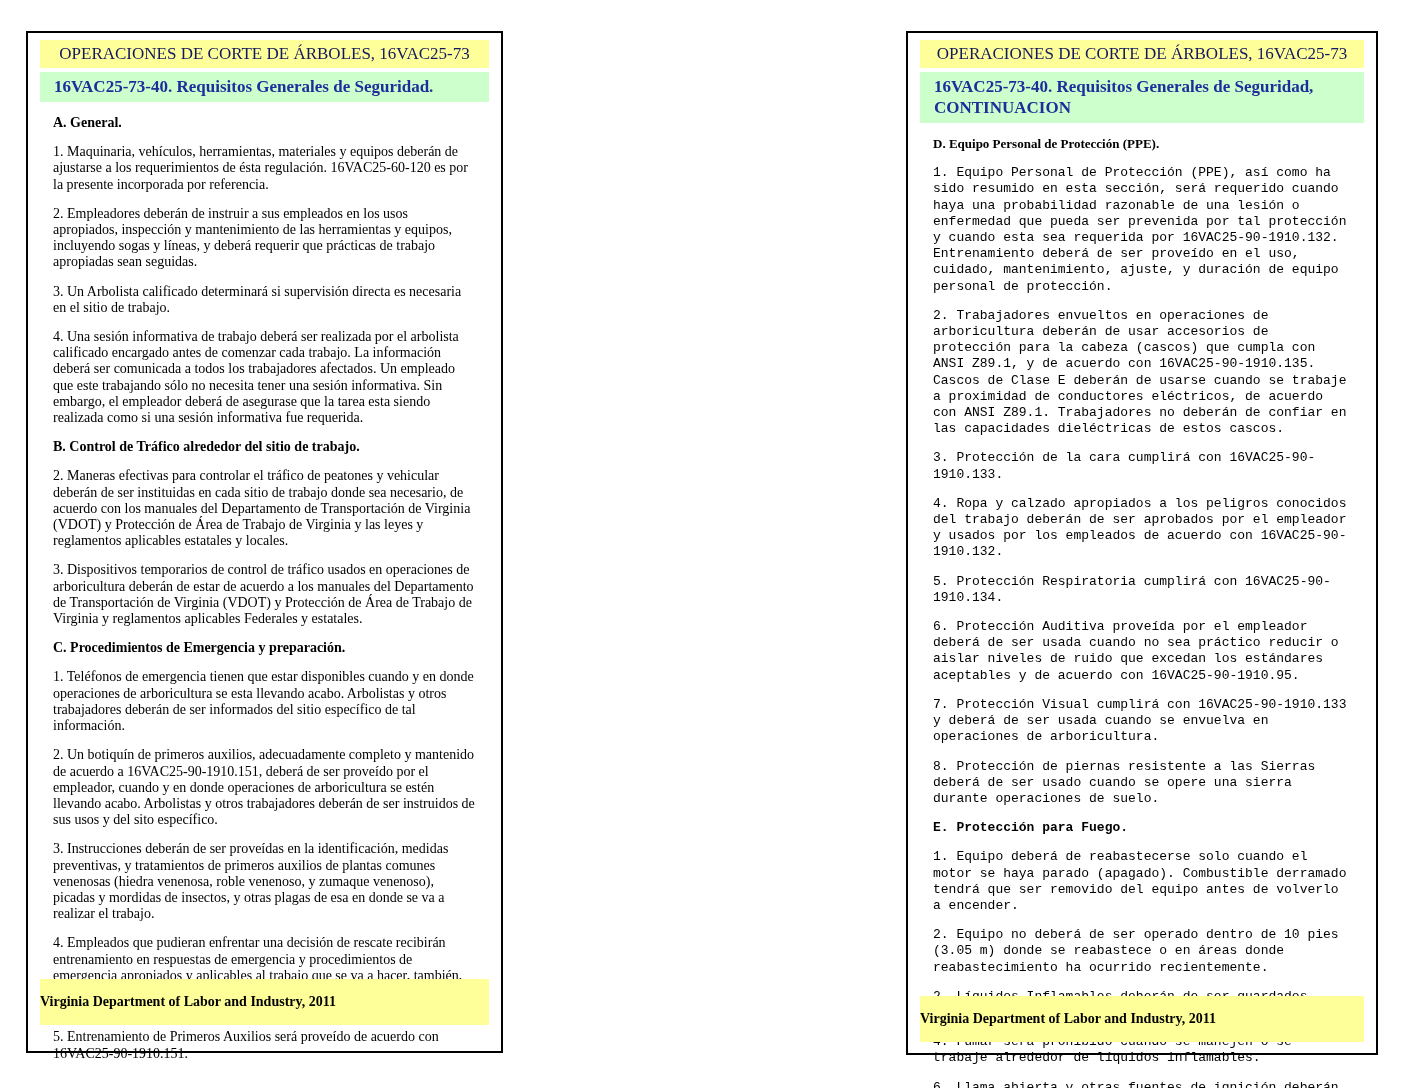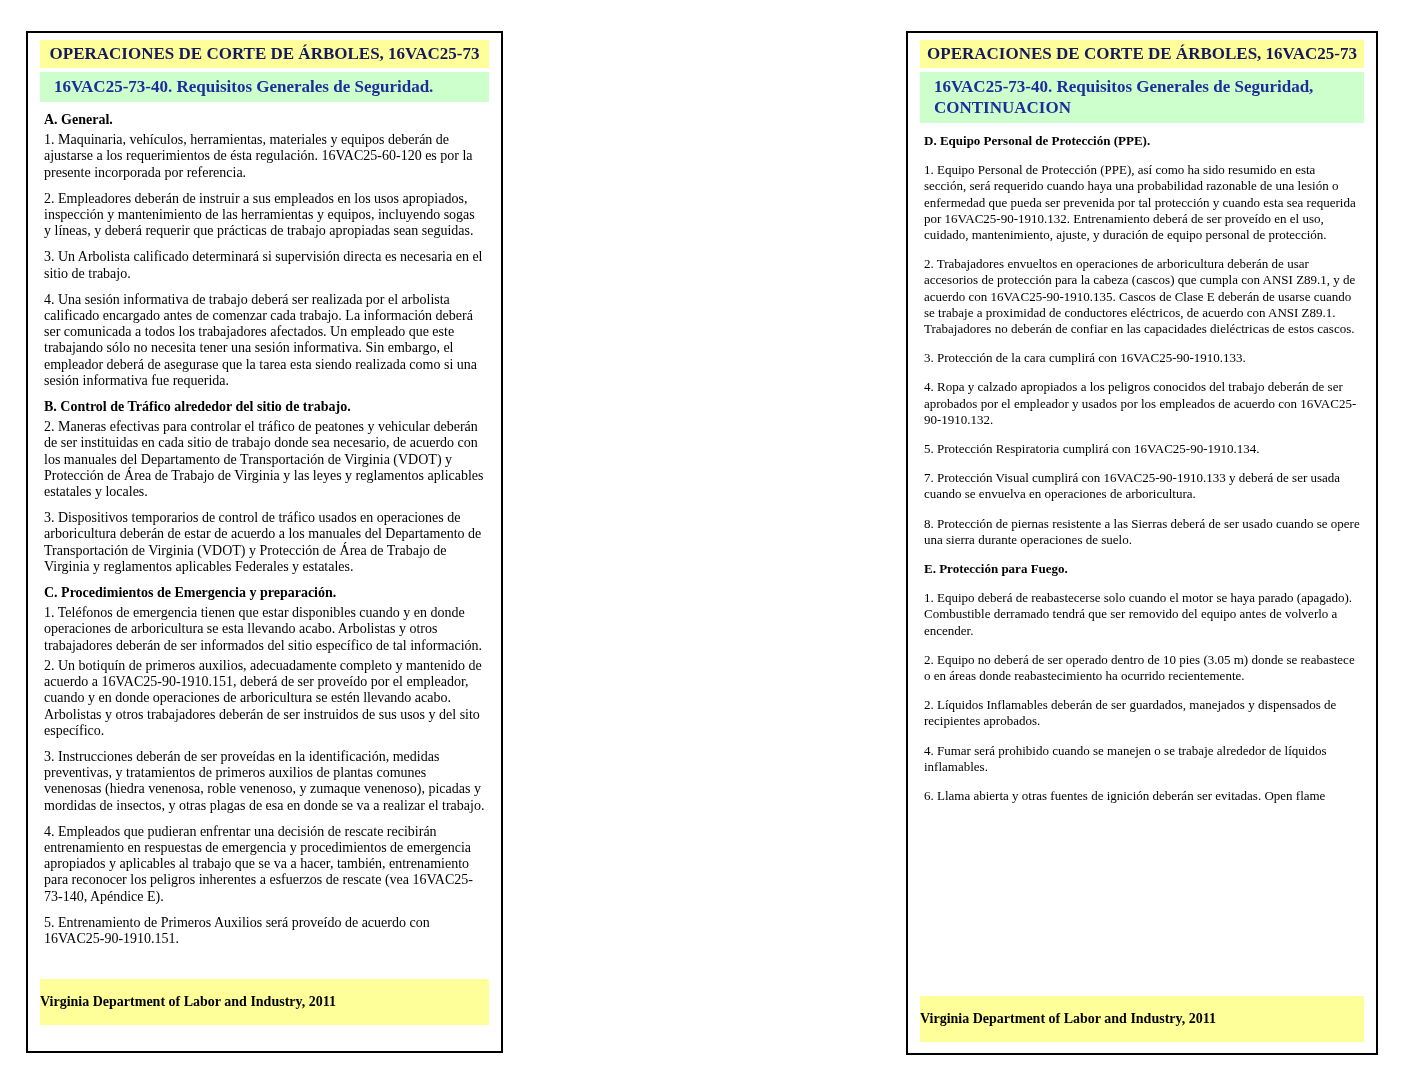--- a/index.html
+++ b/index.html
@@ -21,21 +21,21 @@
     border: 2px solid var(--page_border);
     box-sizing: border-box;
     padding: 7px 12px;
   }
   .page-left  { left: 26px;  width: 477px; height: 1022px; }
   .page-right { left: 906px; width: 472px; height: 1024px; }
 
   .banner {
     background: var(--banner_bg);
     color: var(--banner_text);
-    font-weight: bold;
+    font-weight: normal;
     font-size: 17px;
     line-height: 20px;
     text-align: center;
     padding: 4px 2px;
   }
   .section-title {
     background: var(--section_bg);
     color: var(--section_text);
     font-weight: bold;
     font-size: 17px;
@@ -46,23 +46,23 @@
   }
   .content {
     margin-top: 10px;
     color: var(--body_text);
     font-size: 14px;
     line-height: 16.2px;
     text-align: left;
   }
   .page-right .content { font-size: 13px; line-height: 16.2px; }
 
-  p.block { margin: 4px; }
+  p.block { margin: 13px; }
   p.block.gap { margin-top: 10px; }
-  .page-right p.block.gap { margin-top: 13px; }
+  .page-right p.block.gap { margin-top: 13px; font-family: Liberation Mono, monospace; }
   p.heading { font-weight: bold; }
 
   .footer {
     position: absolute;
     left: 12px;
     right: 12px;
     background: var(--footer_bg);
     color: var(--footer_text);
     font-weight: bold;
     font-size: 14px;
@@ -101,20 +101,21 @@
 <section class="page page-right">
   <header class="banner">OPERACIONES DE CORTE DE ÁRBOLES, 16VAC25-73</header>
   <div class="section-title">16VAC25-73-40. Requisitos  Generales de Seguridad, CONTINUACION</div>
   <div class="content">
       <p class="block heading">D. Equipo Personal de Protección (PPE).</p>
       <p class="block para gap">1. Equipo Personal de Protección  (PPE), así como ha sido resumido en esta sección, será requerido cuando haya una probabilidad razonable de una lesión o enfermedad que pueda ser prevenida por tal protección y cuando esta sea requerida por 16VAC25-90-1910.132. Entrenamiento deberá de ser proveído en el uso, cuidado, mantenimiento, ajuste, y duración de equipo personal de protección.</p>
       <p class="block para gap">2. Trabajadores envueltos en operaciones de arboricultura deberán de usar accesorios de protección para la cabeza (cascos) que cumpla con ANSI Z89.1, y de acuerdo con 16VAC25-90-1910.135. Cascos de Clase E deberán de usarse cuando se trabaje a proximidad de conductores eléctricos, de acuerdo con ANSI Z89.1. Trabajadores no deberán de confiar en las capacidades dieléctricas de estos cascos.</p>
       <p class="block para gap">3. Protección de la cara cumplirá con 16VAC25-90-1910.133.</p>
       <p class="block para gap">4. Ropa y calzado apropiados a los peligros conocidos del trabajo deberán de ser aprobados por el empleador y usados por los empleados de acuerdo con 16VAC25-90-1910.132.</p>
       <p class="block para gap">5. Protección Respiratoria cumplirá con 16VAC25-90-1910.134.</p>
+      <p class="block para gap">6. Protección Auditiva proveída por el empleador deberá de ser usada cuando no sea práctico reducir o aislar niveles de ruido que excedan los estándares aceptables y de acuerdo con 16VAC25-90-1910.95.</p>
       <p class="block para gap">7. Protección Visual cumplirá con 16VAC25-90-1910.133 y deberá de ser usada cuando se envuelva en operaciones de arboricultura.</p>
       <p class="block para gap">8. Protección de piernas resistente a las Sierras deberá de ser usado cuando se opere una sierra durante operaciones de suelo.</p>
       <p class="block heading gap">E. Protección para Fuego.</p>
       <p class="block para gap">1. Equipo deberá de reabastecerse solo cuando el motor se haya parado (apagado). Combustible derramado tendrá que ser removido del equipo antes de volverlo a encender.</p>
       <p class="block para gap">2. Equipo no deberá de ser operado dentro de 10 pies (3.05 m) donde se reabastece o en áreas donde reabastecimiento ha ocurrido recientemente.</p>
       <p class="block para gap">2. Líquidos Inflamables deberán de ser guardados, manejados y dispensados de recipientes aprobados.</p>
       <p class="block para gap">4. Fumar será prohibido cuando se manejen o se trabaje alrededor de líquidos inflamables.</p>
       <p class="block para gap">6. Llama abierta y otras fuentes de ignición deberán ser evitadas. Open flame</p>
     </div>
   <footer class="footer">Virginia Department of Labor and Industry, 2011</footer>

